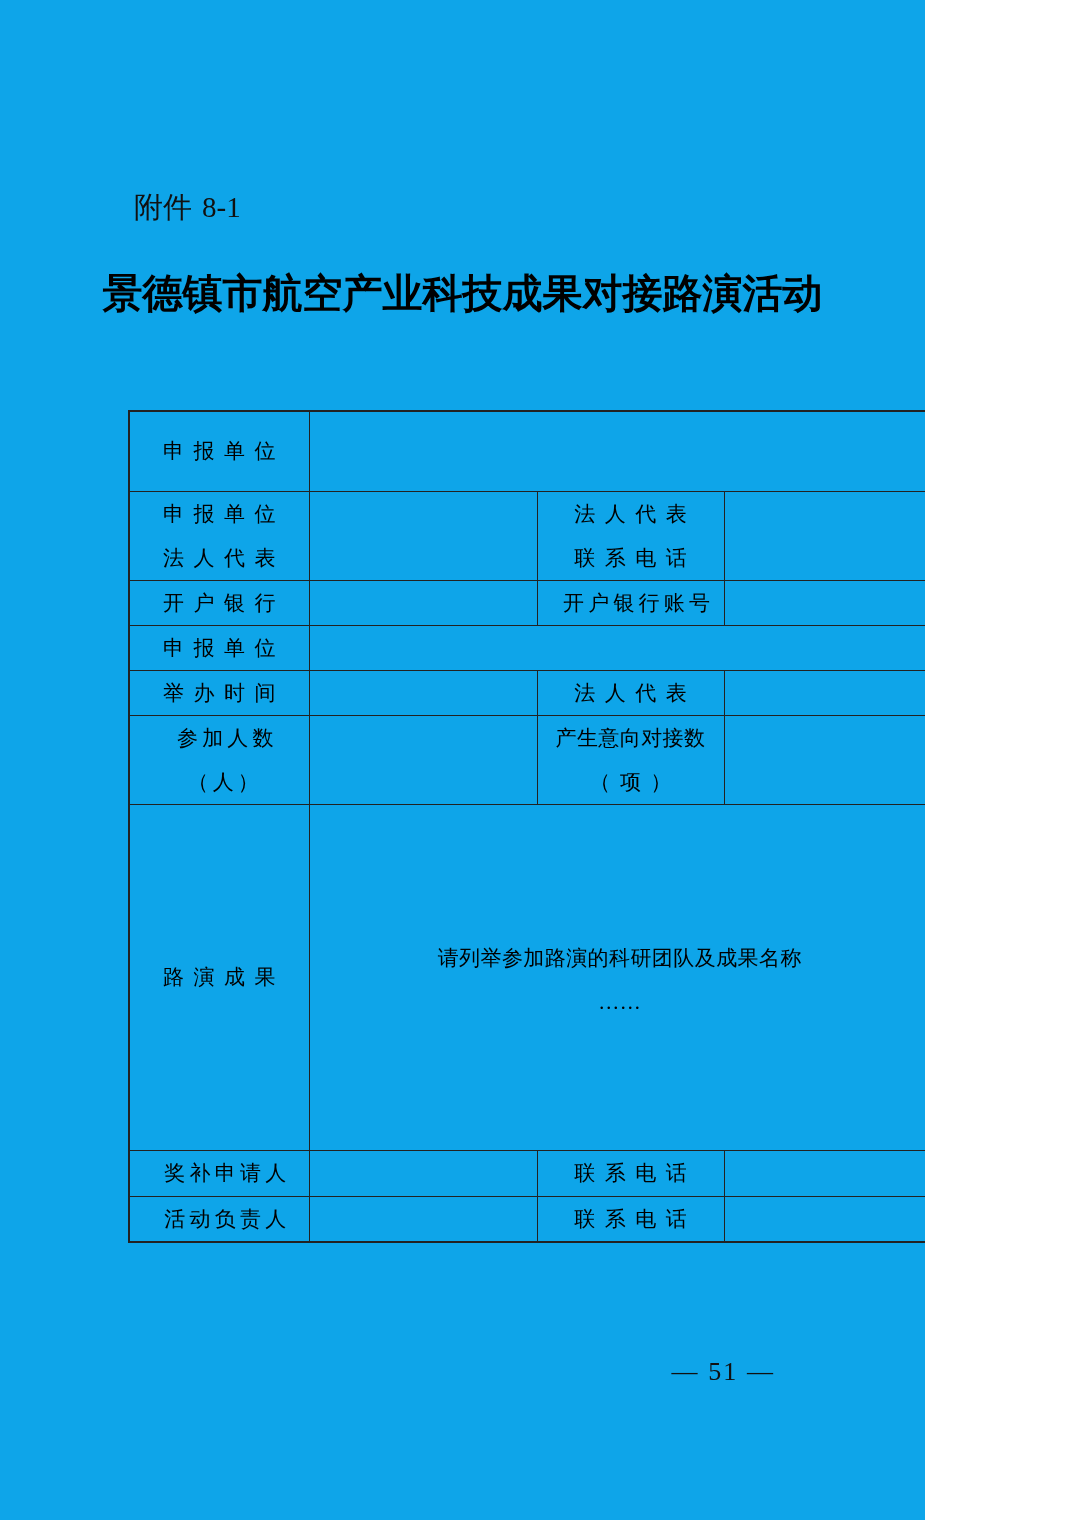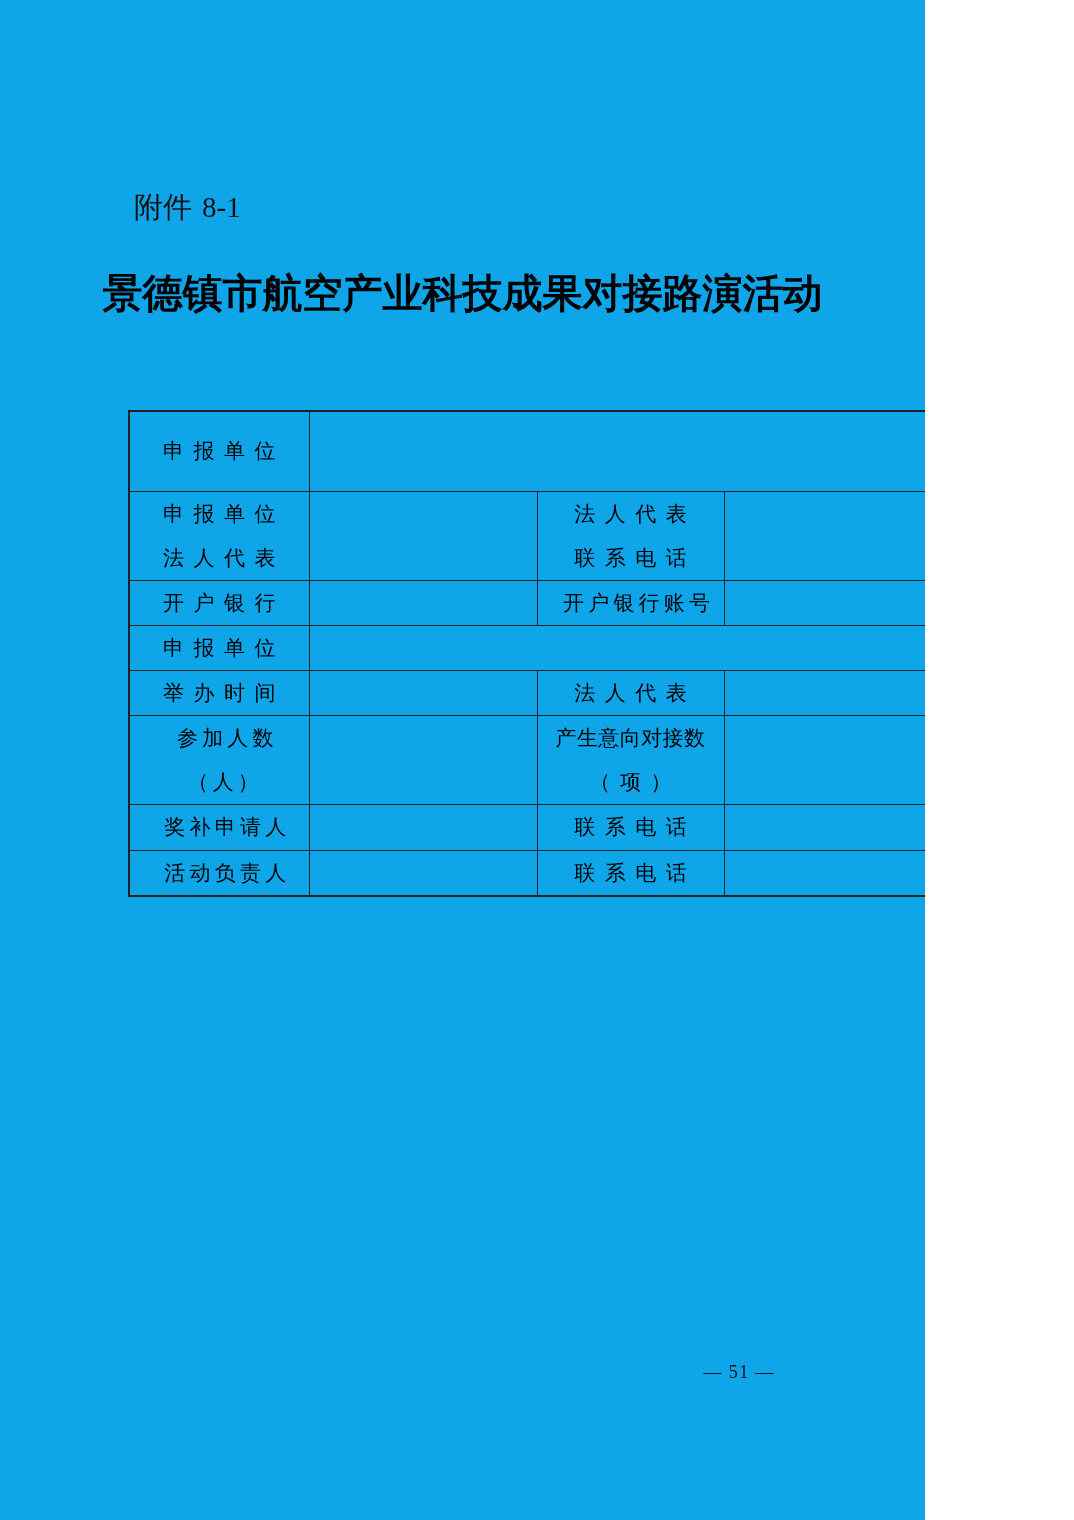--- a/index.html
+++ b/index.html
@@ -42,21 +42,21 @@
   td.hint {
     vertical-align:top;
     padding-top:6px;
     line-height:50px;
   }
   .ls-wide { letter-spacing:0.45em; text-indent:0.45em; }
   .ls-mid  { letter-spacing:0.20em; text-indent:0.20em;padding-left:12px; }
   .ls-none { letter-spacing:0.02em; }
   .pagenum {
     position:absolute; top:1356px; right:150px;
-    font-size:18px; line-height:32px; color:#111;
+    font-size:26px; line-height:32px; color:#111;
     letter-spacing:0.08em;
   }
 </style>
 </head>
 <body>
 
 <div id="page">
 
   <div class="attachment">
     <span class="cjk-sans">附件</span><span class="num">8-1</span>
@@ -115,20 +115,27 @@
         <td class="ls-mid">参加人数（人）</td>
         <td></td>
         <td>
           <div class="ls-none">产生意向对接数</div>
           <div class="ls-wide">（项）</div>
         </td>
         <td></td>
       </tr>
 
 
+      <tr style="height:346px">
+        <td class="ls-wide">路演成果</td>
+        <td colspan="3" class="hint">
+          <div class="ls-none">请列举参加路演的科研团队及成果名称</div>
+          <div class="ls-none">……</div>
+        </td>
+      </tr>
 
       <tr style="height:46px">
         <td class="ls-mid">奖补申请人</td>
         <td></td>
         <td class="ls-wide">联系电话</td>
         <td></td>
       </tr>
 
       <tr style="height:44px">
         <td class="ls-mid">活动负责人</td>

